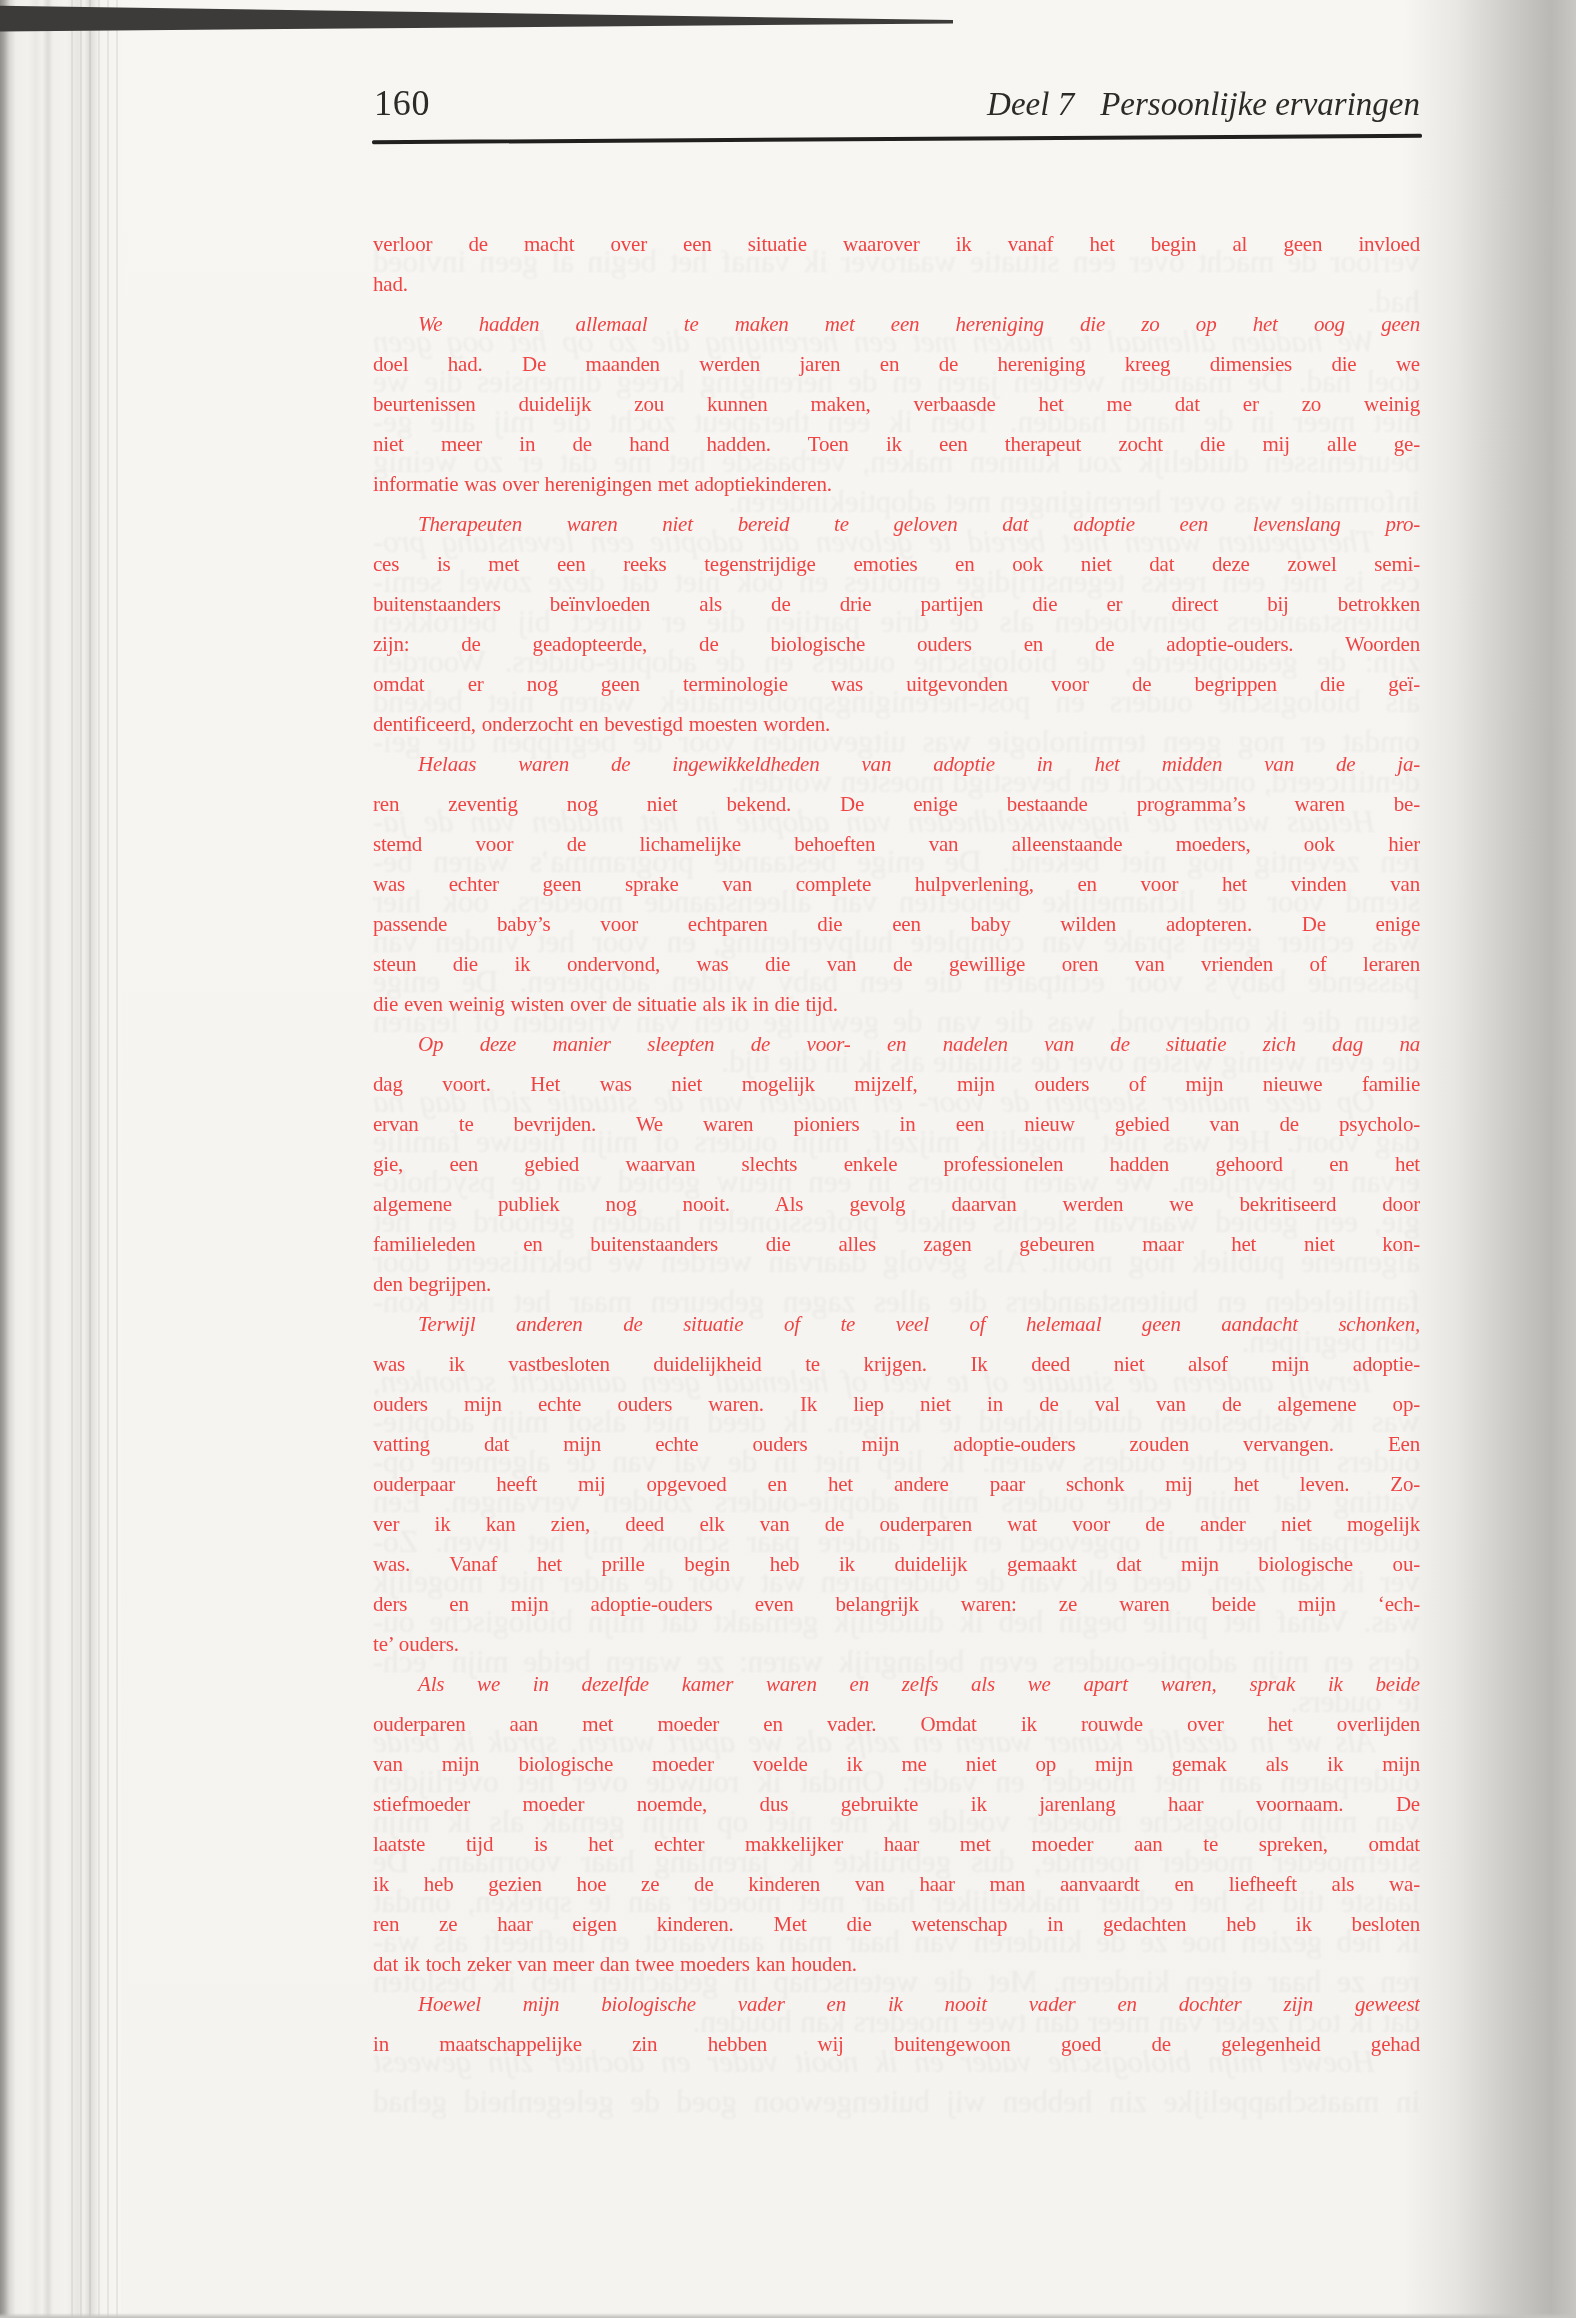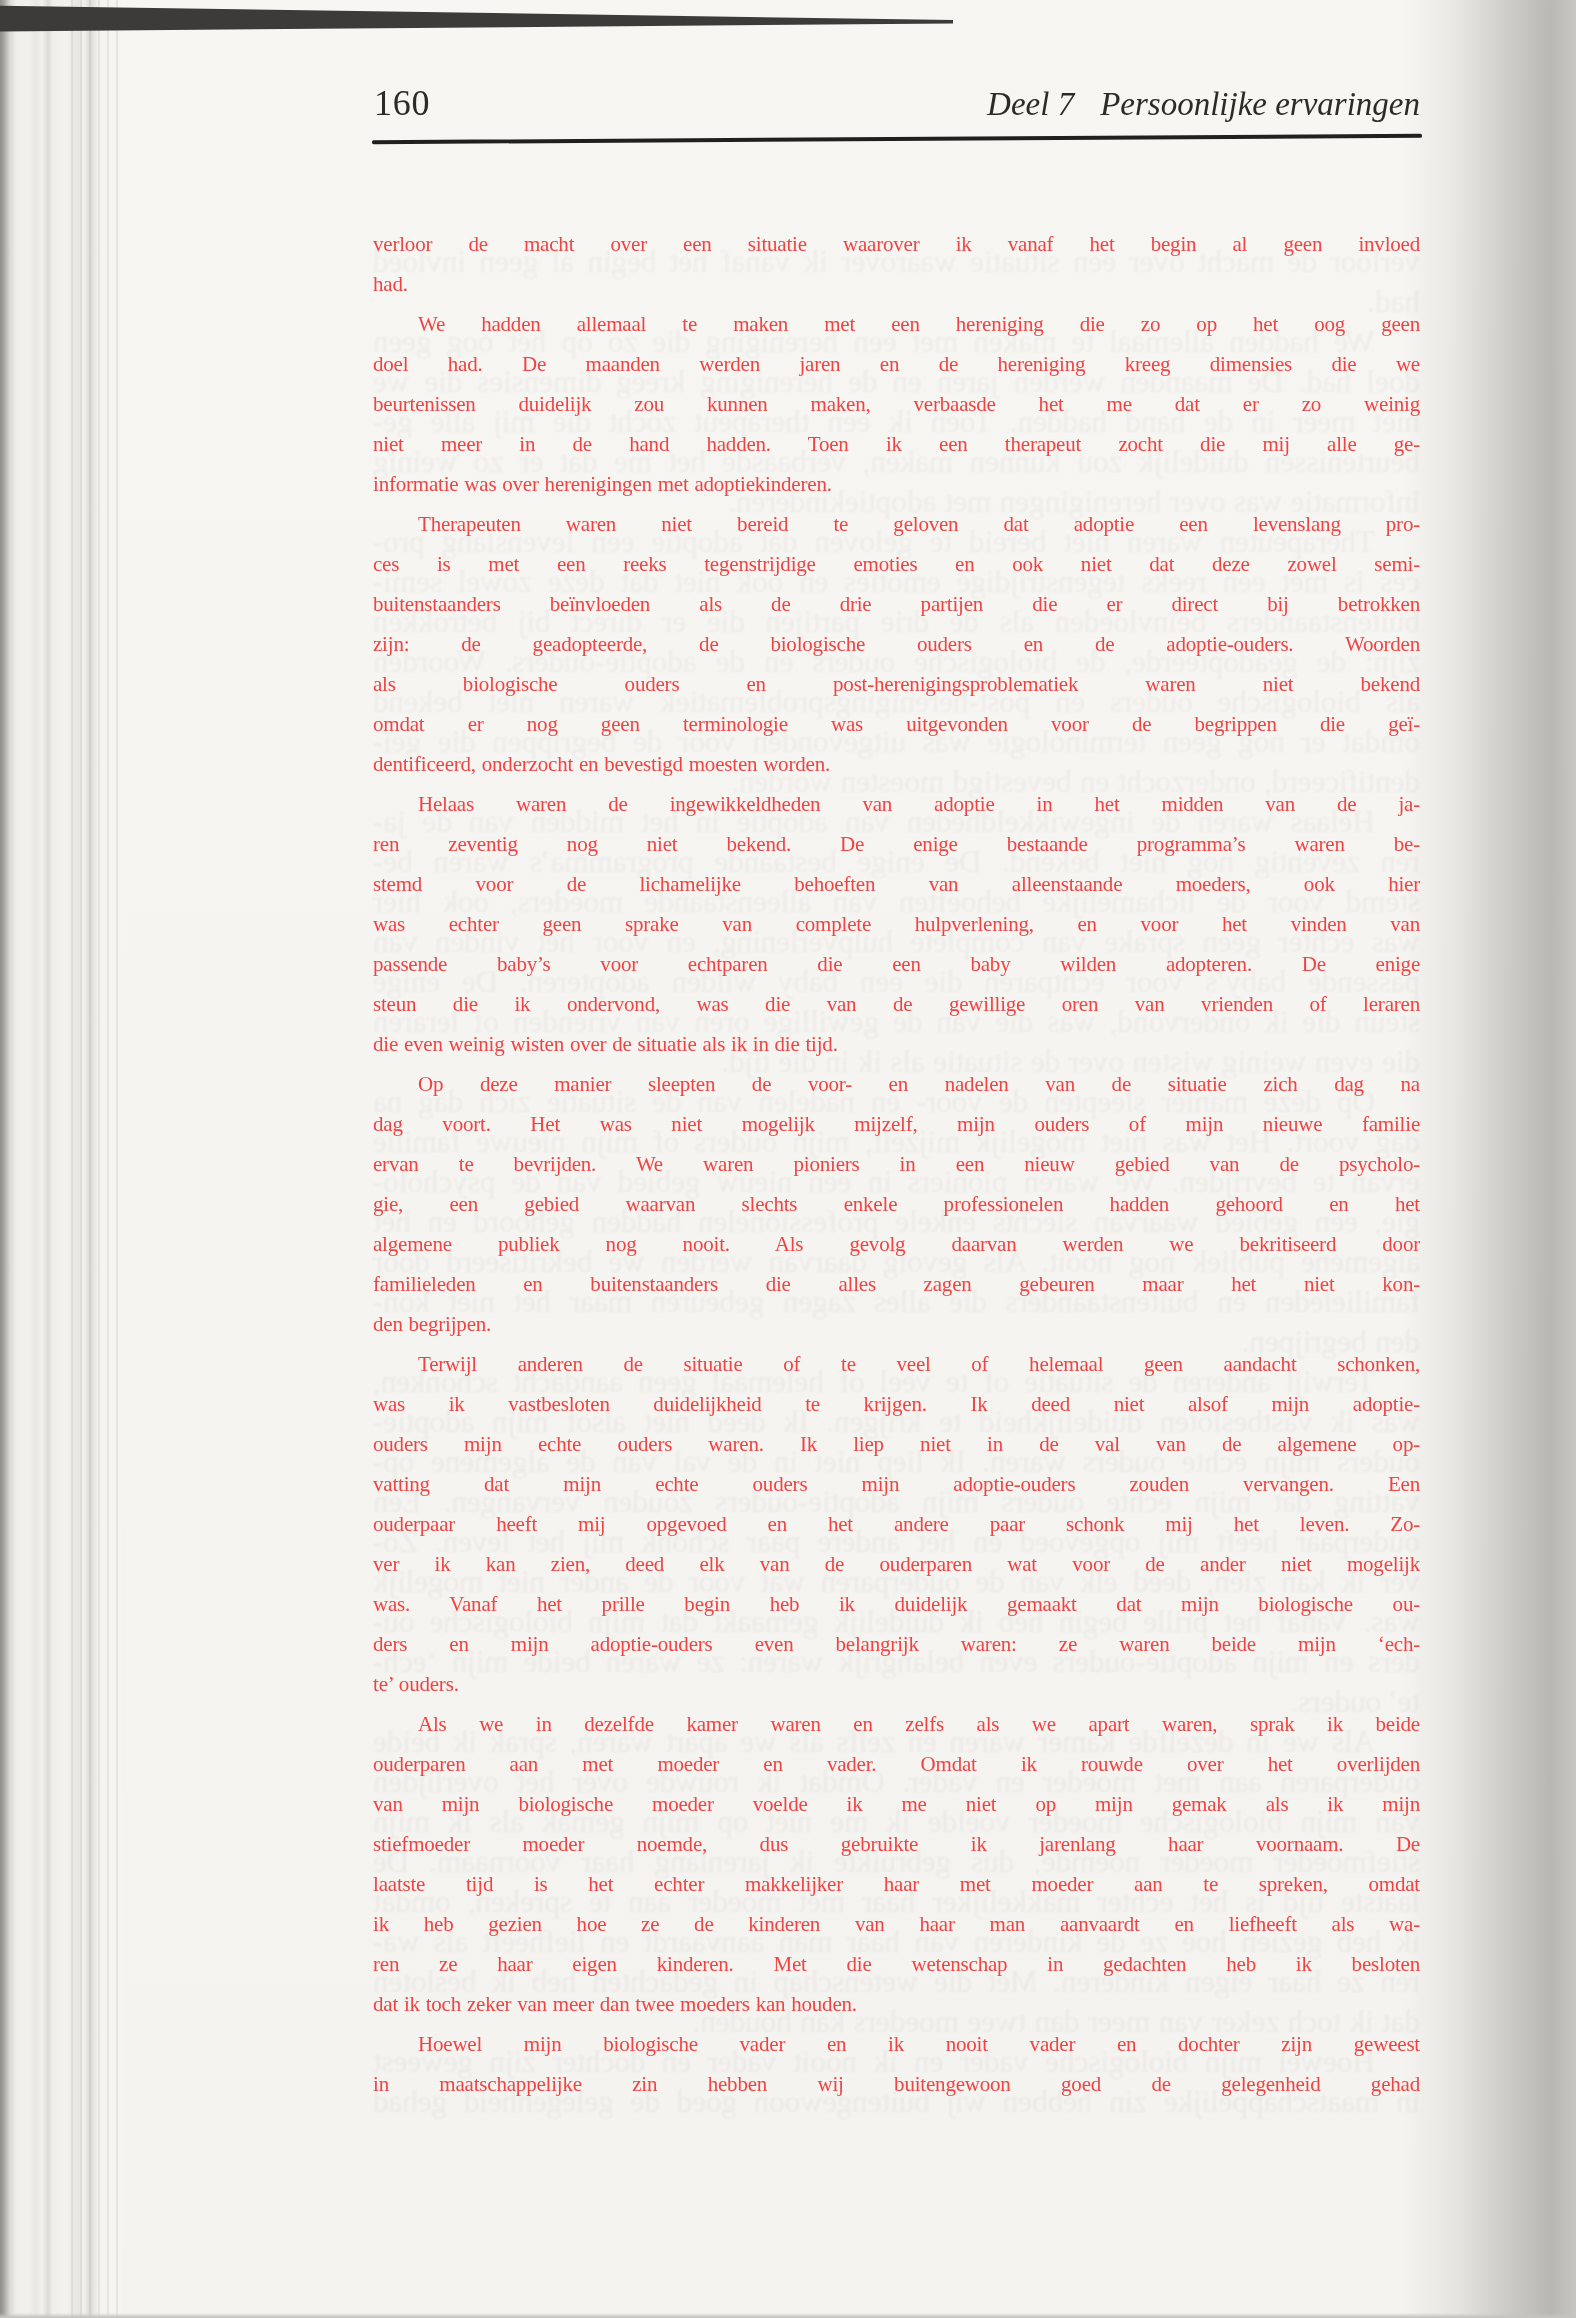--- a/index.html
+++ b/index.html
@@ -52,21 +52,21 @@
   .rule{
     position:absolute;left:372px;top:137px;width:1050px;height:4px;
     background:#21201e;transform:rotate(-0.35deg);border-radius:1.6px;
   }
   .body-text{
     position:absolute;left:373px;top:224px;width:1047px;
     color:#ef4444;font-size:21px;letter-spacing:-0.2px;word-spacing:0.8px;
   }
   .line{height:40px;line-height:40px;text-align:justify;text-align-last:justify;overflow:hidden;}
   .line.last{text-align-last:left;}
-  .line.indent{text-indent:45px;}
+  .line.indent{text-indent:45px;font-style:italic;}
   
   .bleed{
     position:absolute;left:373px;top:242px;width:1047px;
     font-size:31.5px;letter-spacing:-0.2px;word-spacing:0.8px;
     transform:scaleX(-1);opacity:0.045;filter:blur(1.2px);
     color:#1a1a18;pointer-events:none;
   }
 </style>
 </head>
 <body>
@@ -136,21 +136,20 @@
     <div class="line last">had.</div>
     <div class="line indent">We hadden allemaal te maken met een hereniging die zo op het oog geen</div>
     <div class="line">doel had. De maanden werden jaren en de hereniging kreeg dimensies die we</div>
     <div class="line">beurtenissen duidelijk zou kunnen maken, verbaasde het me dat er zo weinig</div>
     <div class="line">niet meer in de hand hadden. Toen ik een therapeut zocht die mij alle ge-</div>
     <div class="line last">informatie was over herenigingen met adoptiekinderen.</div>
     <div class="line indent">Therapeuten waren niet bereid te geloven dat adoptie een levenslang pro-</div>
     <div class="line">ces is met een reeks tegenstrijdige emoties en ook niet dat deze zowel semi-</div>
     <div class="line">buitenstaanders beïnvloeden als de drie partijen die er direct bij betrokken</div>
     <div class="line">zijn: de geadopteerde, de biologische ouders en de adoptie-ouders. Woorden</div>
-    <div class="line">als biologische ouders en post-herenigingsproblematiek waren niet bekend</div>
     <div class="line">omdat er nog geen terminologie was uitgevonden voor de begrippen die geï-</div>
     <div class="line last">dentificeerd, onderzocht en bevestigd moesten worden.</div>
     <div class="line indent">Helaas waren de ingewikkeldheden van adoptie in het midden van de ja-</div>
     <div class="line">ren zeventig nog niet bekend. De enige bestaande programma’s waren be-</div>
     <div class="line">stemd voor de lichamelijke behoeften van alleenstaande moeders, ook hier</div>
     <div class="line">was echter geen sprake van complete hulpverlening, en voor het vinden van</div>
     <div class="line">passende baby’s voor echtparen die een baby wilden adopteren. De enige</div>
     <div class="line">steun die ik ondervond, was die van de gewillige oren van vrienden of leraren</div>
     <div class="line last">die even weinig wisten over de situatie als ik in die tijd.</div>
     <div class="line indent">Op deze manier sleepten de voor- en nadelen van de situatie zich dag na</div>

